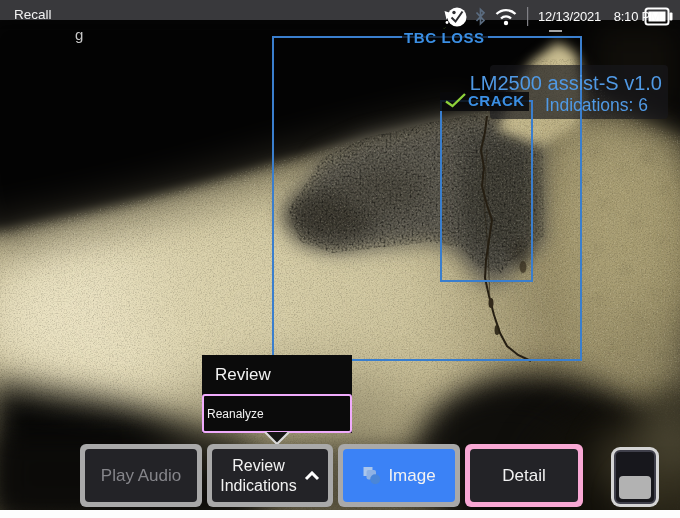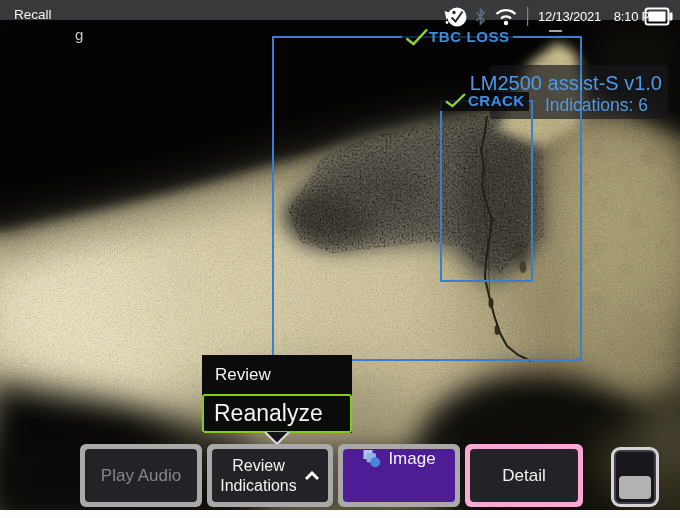--- a/index.html
+++ b/index.html
@@ -148,61 +148,61 @@
   </svg>
 
   <div class="abs" style="left:75px;top:26px;color:#c8c8c8;font-size:15px;">g</div>
   <div class="abs" style="left:549px;top:30px;width:13px;height:2px;background:#cfcfcf;opacity:.8"></div>
 
   <div class="abs" style="left:490px;top:65px;width:178px;height:54px;background:rgba(24,24,28,0.68);border-radius:4px;"></div>
 
   <div class="abs" style="left:272px;top:36px;width:310px;height:325px;border:2px solid #3a7ecd;"></div>
   <div class="abs" style="left:440px;top:100px;width:93px;height:182px;border:2px solid #3a7ecd;"></div>
 
-  <div class="abs" style="left:402px;top:27px;height:19px;background:rgba(4,4,6,0.7);padding:0 3px 0 2px;display:flex;align-items:center;">
+  <div class="abs" style="left:402px;top:27px;height:19px;background:rgba(4,4,6,0.7);padding:0 3px 0 2px;display:flex;align-items:center;flex-direction:column;">
     <svg width="25" height="19" viewBox="0 0 25 19" style="margin-right:0px;">
       <path d="M2.5,11.5 L9.5,17 L23,2.5" fill="none" stroke="#8ed13a" stroke-width="2.5"></path>
     </svg>
     <span style="color:#3b8fe4;font-size:15px;font-weight:bold;letter-spacing:0.6px;">TBC LOSS</span>
   </div>
 
   <div class="abs" style="left:440px;top:92px;height:19px;background:rgba(8,8,10,0.85);padding:0 4px;display:flex;align-items:flex-start;">
     <svg width="23" height="16" viewBox="0 0 23 16" style="margin-right:1px;">
       <path d="M2,9.5 L8.5,14 L21,2" fill="none" stroke="#8ed13a" stroke-width="2.4"></path>
     </svg>
     <span style="color:#3b8fe4;font-size:15px;font-weight:bold;letter-spacing:0.5px;">CRACK</span>
   </div>
 
   <div class="abs" style="right:18px;top:72px;color:#5099e4;font-size:20px;">LM2500 assist-S v1.0</div>
   <div class="abs" style="right:32px;top:95px;color:#5099e4;font-size:17.5px;">Indications: 6</div>
 
   <div class="abs" style="left:202px;top:355px;width:150px;height:78px;background:#0b0b0b;">
     <div style="height:39px;display:flex;align-items:center;padding-left:13px;color:#f2f2f2;font-size:17px;">Review</div>
-    <div style="height:39px;display:flex;align-items:center;padding-left:10px;color:#f2f2f2;font-size:23px;border:2px solid #84cc16;border-radius:3px;">Reanalyze</div>
+    <div style="height:39px;display:flex;align-items:center;padding-left:3px;color:#f2f2f2;font-size:12px;border:2px solid #f0abfc;border-radius:3px;">Reanalyze</div>
   </div>
   <svg class="abs" style="left:264px;top:432px" width="26" height="14" viewBox="0 0 26 14">
     <path d="M1,0 L13,12 L25,0 Z" fill="#141414"></path>
     <path d="M1,0 L13,12 L25,0" fill="none" stroke="#d8d8d8" stroke-width="2.2"></path>
   </svg>
 
   <div class="abs" style="left:80px;top:444px;width:122px;height:63px;background:#a9a9a9;border-radius:6px;padding:5px;">
     <div style="width:100%;height:100%;background:#232327;border-radius:4px;display:flex;align-items:center;justify-content:center;color:#85858a;font-size:17px;">Play Audio</div>
   </div>
 
   <div class="abs" style="left:207px;top:444px;width:126px;height:63px;background:#a9a9a9;border-radius:6px;padding:5px;">
     <div style="width:100%;height:100%;background:#232327;border-radius:4px;display:flex;align-items:center;justify-content:center;color:#f2f2f2;font-size:16px;">
       <div style="text-align:center;line-height:20px;">Review<br>Indications</div>
       <svg width="16" height="10" viewBox="0 0 16 10" style="margin-left:7px;">
         <path d="M2,8 L8,2 L14,8" fill="none" stroke="#fff" stroke-width="3"></path>
       </svg>
     </div>
   </div>
 
   <div class="abs" style="left:338px;top:444px;width:122px;height:63px;background:#a9a9a9;border-radius:6px;padding:5px;">
-    <div style="width:100%;height:100%;background:#4c1d95;border-radius:4px;display:flex;align-items:flex-start;justify-content:center;color:#f2f2f2;font-size:17px;">
+    <div style="width:100%;height:100%;background:#3b82f6;border-radius:4px;display:flex;align-items:center;justify-content:center;color:#f2f2f2;font-size:17px;">
       <svg width="20" height="20" viewBox="0 0 20 20" style="margin-right:6px;">
         <rect x="1.5" y="1" width="9" height="9" fill="#aac6ec"></rect>
         <rect x="4.5" y="4" width="9.5" height="9.5" rx="2" fill="#8fb2e4"></rect>
         <circle cx="13.2" cy="13.2" r="5" fill="#4a86d8"></circle>
       </svg>
       Image
     </div>
   </div>
 
   <div class="abs" style="left:465px;top:444px;width:118px;height:63px;background:#f9a8d4;border-radius:6px;padding:5px;">

